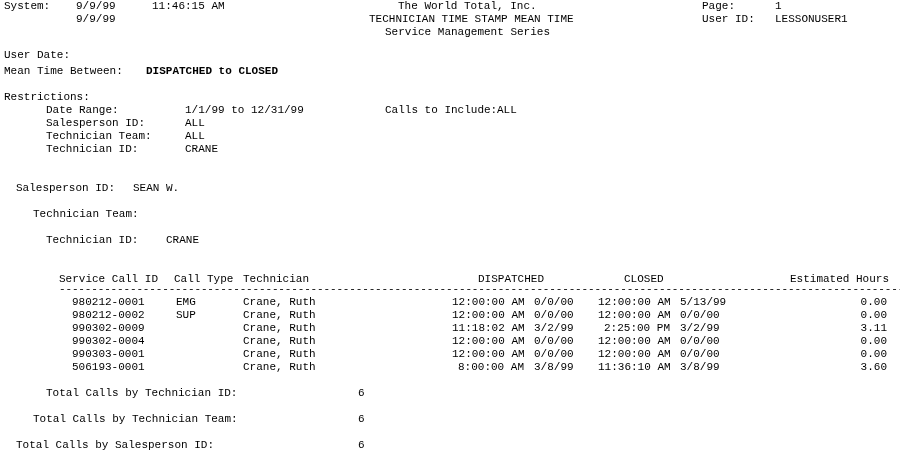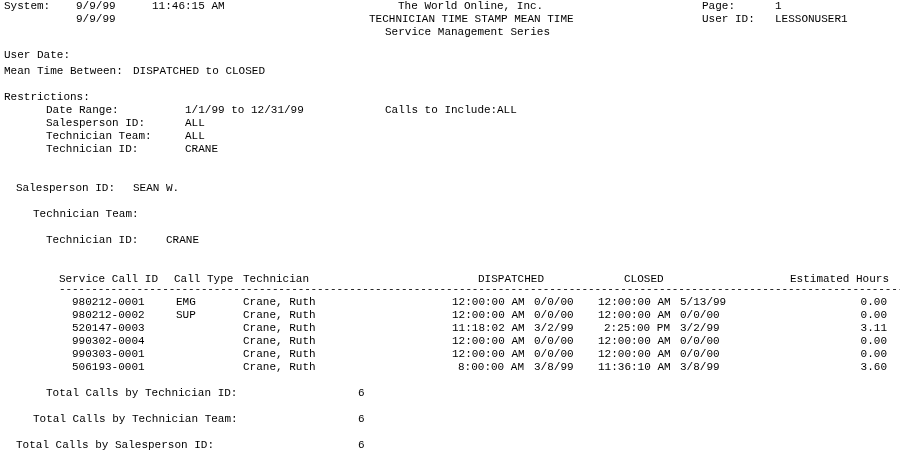--- a/index.html
+++ b/index.html
@@ -39,21 +39,21 @@
 </style>
 </head>
 <body>
 
 <div class="report">
 
   <div class="row" style="height:13px;">
     <span class="abs" style="left:4px;  top:0;">System:</span>
     <span class="abs" style="left:76px; top:0;">9/9/99</span>
     <span class="abs" style="left:152px;top:0;">11:46:15 AM</span>
-    <span class="abs" style="left:398px;top:0;">The World Online, Inc.</span>
+    <span class="abs" style="left:398px;top:0;">The World Total, Inc.</span>
     <span class="abs" style="left:702px;top:0;">Page:</span>
     <span class="abs" style="left:775px;top:0;">1</span>
   </div>
 
   <div class="row" style="height:13px;">
     <span class="abs" style="left:4px;  top:0;margin-top:36px;">User Date:</span>
     <span class="abs" style="left:76px; top:0;">9/9/99</span>
     <span class="abs" style="left:369px;top:0;">TECHNICIAN TIME STAMP MEAN TIME</span>
     <span class="abs" style="left:702px;top:0;">User ID:</span>
     <span class="abs" style="left:775px;top:0;">LESSONUSER1</span>
@@ -61,21 +61,21 @@
 
   <div class="row" style="height:13px;">
     <span class="abs" style="left:385px;top:0;">Service Management Series</span>
   </div>
 
   <div class="spacer13"></div>
   <div class="spacer13"></div>
 
   <div class="row" style="height:13px;">
     <span class="abs" style="left:4px;  top:0;">Mean Time Between:</span>
-    <span class="abs" style="left:133px;top:0;">DISPATCHED to CLOSED</span>
+    <span class="abs" style="left:146px;top:0;font-weight:bold;">DISPATCHED to CLOSED</span>
   </div>
 
   <div class="spacer13"></div>
 
   <div class="row" style="height:13px;">
     <span class="abs" style="left:4px;top:0;">Restrictions:</span>
   </div>
 
   <div class="row" style="height:13px;">
     <span class="abs" style="left:46px; top:0;">Date Range:</span>
@@ -153,21 +153,21 @@
     <span class="abs" style="left:176px;top:0;">SUP</span>
     <span class="abs" style="left:243px;top:0;">Crane, Ruth</span>
     <span class="abs" style="left:452px;top:0;width:72px;text-align:right;">12:00:00 AM</span>
     <span class="abs" style="left:534px;top:0;">0/0/00</span>
     <span class="abs" style="left:598px;top:0;width:72px;text-align:right;">12:00:00 AM</span>
     <span class="abs" style="left:680px;top:0;">0/0/00</span>
     <span class="abs" style="left:820px;top:0;width:67px;text-align:right;">0.00</span>
   </div>
 
   <div class="row" style="height:13px;">
-    <span class="abs" style="left:72px; top:0;">520147-0003</span>
+    <span class="abs" style="left:72px; top:0;">990302-0009</span>
     <span class="abs" style="left:176px;top:0;"></span>
     <span class="abs" style="left:243px;top:0;">Crane, Ruth</span>
     <span class="abs" style="left:452px;top:0;width:72px;text-align:right;">11:18:02 AM</span>
     <span class="abs" style="left:534px;top:0;">3/2/99</span>
     <span class="abs" style="left:598px;top:0;width:72px;text-align:right;">2:25:00 PM</span>
     <span class="abs" style="left:680px;top:0;">3/2/99</span>
     <span class="abs" style="left:820px;top:0;width:67px;text-align:right;">3.11</span>
   </div>
 
   <div class="row" style="height:13px;">

